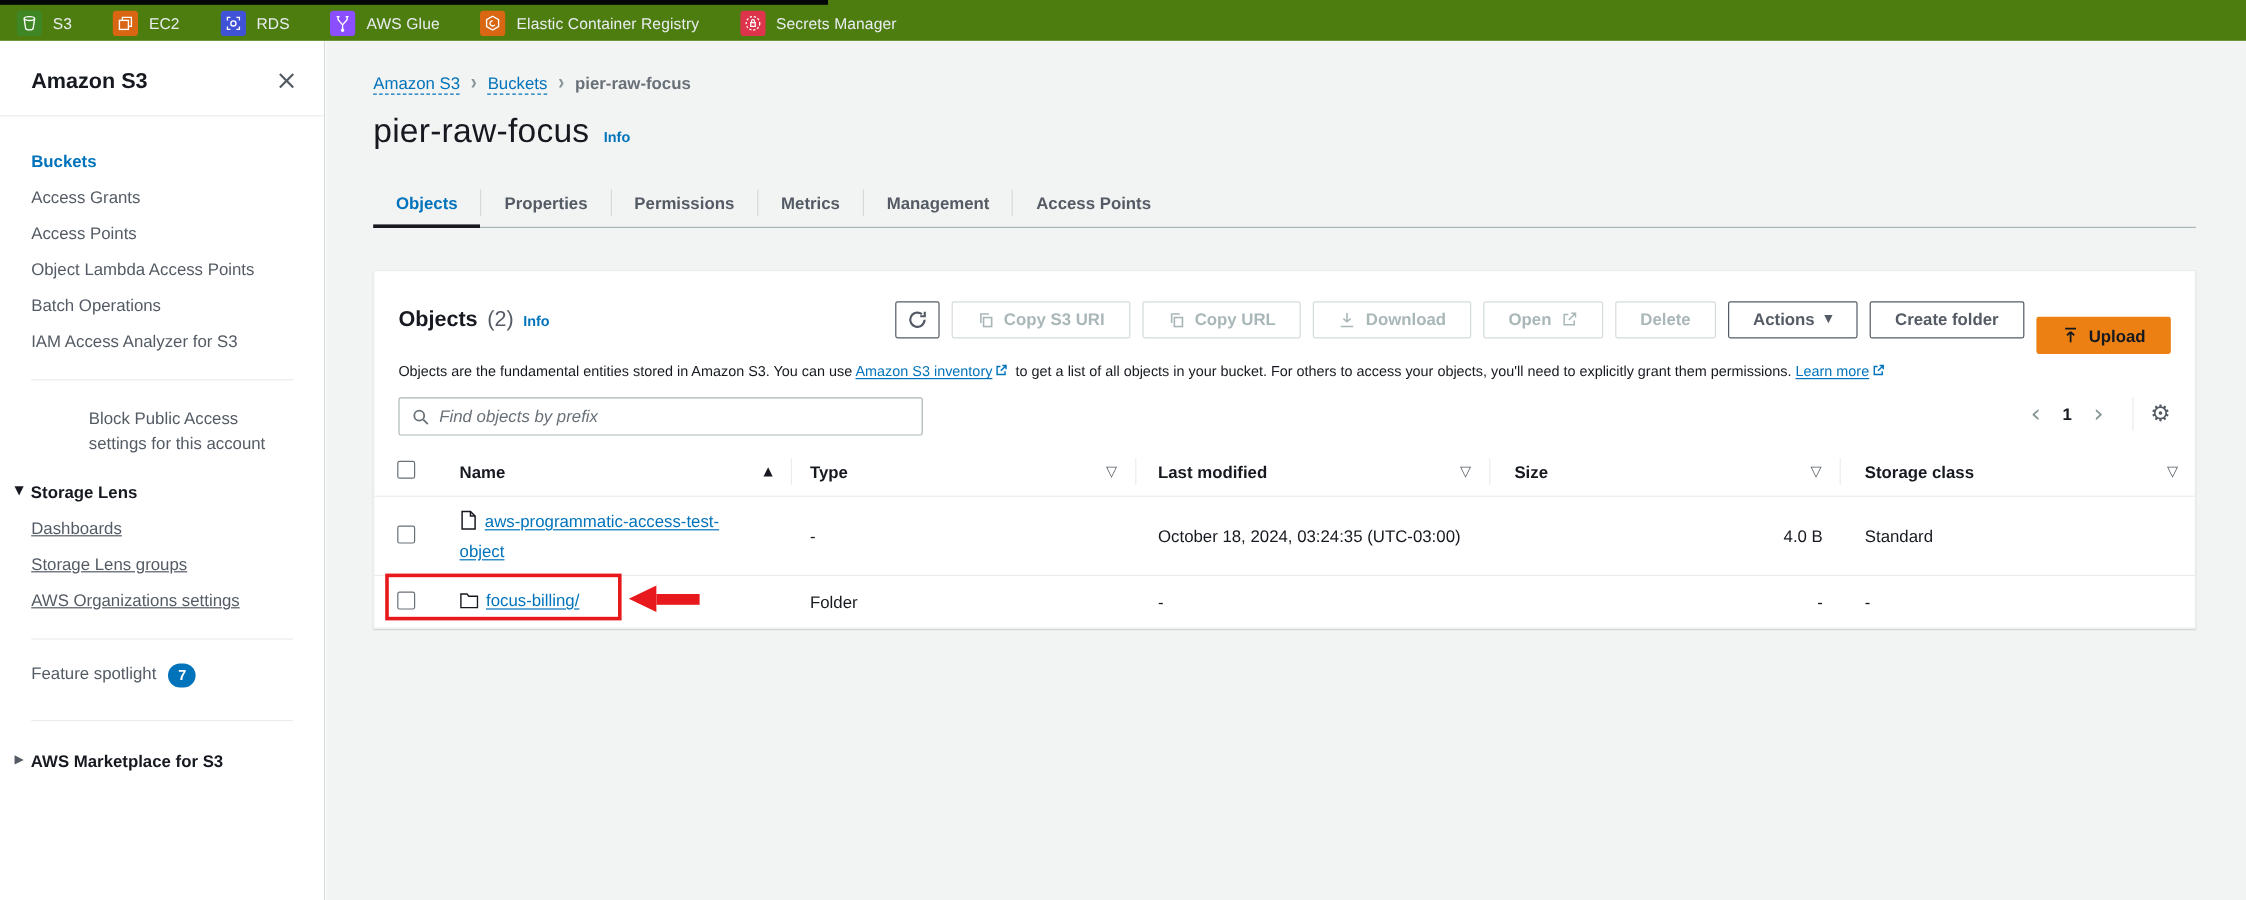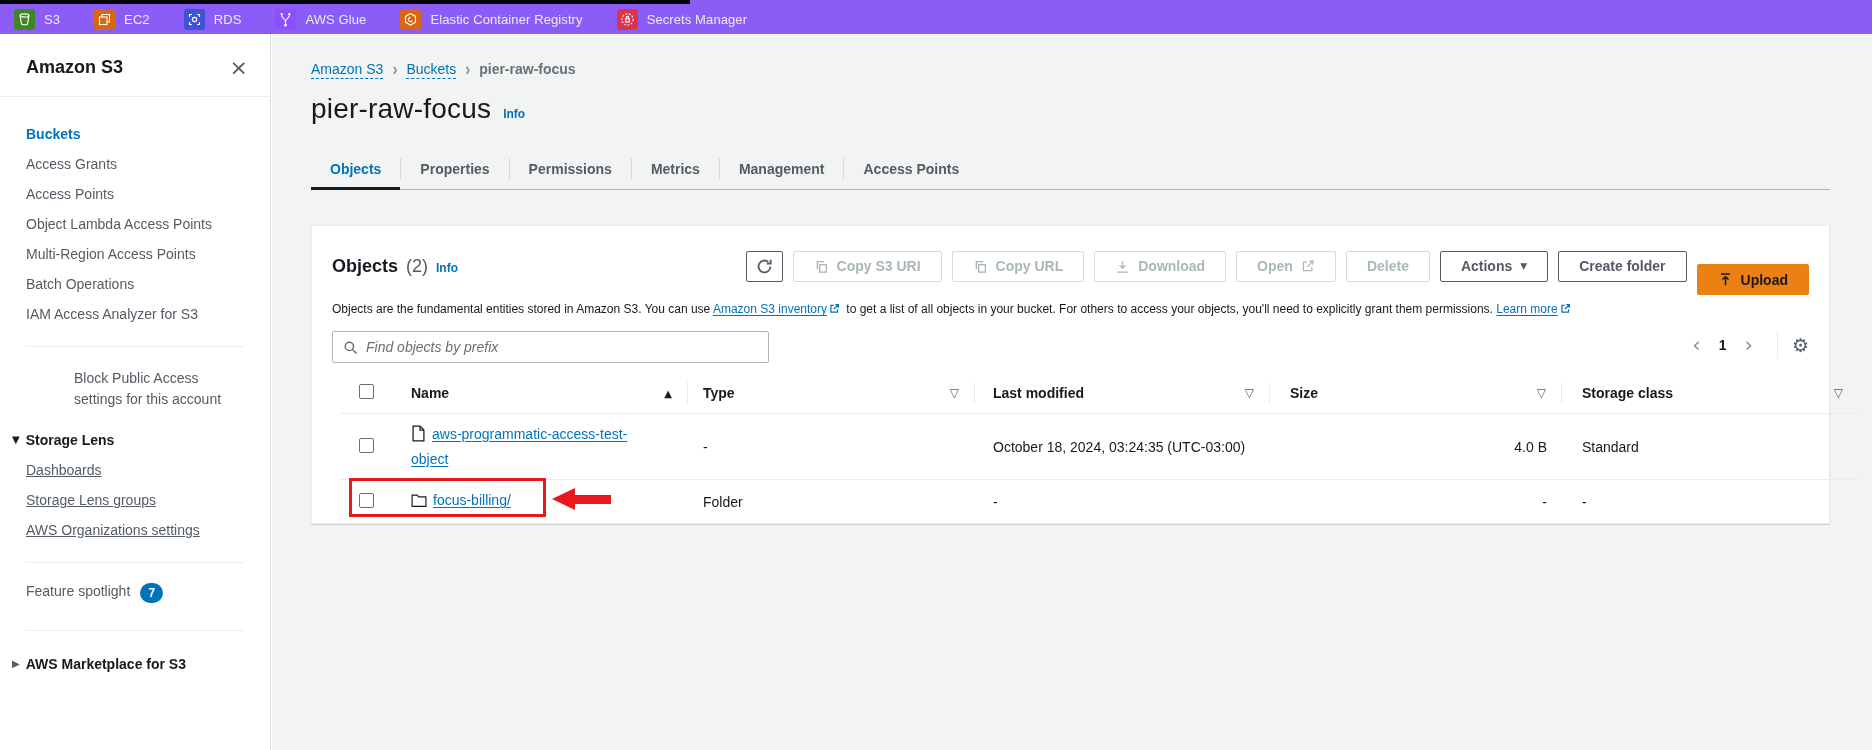--- a/index.html
+++ b/index.html
@@ -2,21 +2,21 @@
 <html><head>
 <meta charset="utf-8">
 <style>
   * { margin:0; padding:0; box-sizing:border-box; }
   html,body { width:1872px; height:750px; }
   body { font-family:"Liberation Sans","DejaVu Sans",sans-serif; background:#ffffff; position:relative; overflow:hidden; color:#16191f; }
   .glyph { font-family:"DejaVu Sans",sans-serif; }
 
   
   .top-strip { position:absolute; left:0; top:0; width:690px; height:4px; background:#050607; z-index:5; }
-  .topnav { position:absolute; left:0; top:0; width:100%; height:34px; background:#8b5cf6; display:flex; align-items:center; padding:4px 12px 0 14px; gap:34px; z-index:4; }
+  .topnav { position:absolute; left:0; top:0; width:100%; height:34px; background:#4d7c0f; display:flex; align-items:center; padding:4px 12px 0 14px; gap:34px; z-index:4; }
   .svc { display:flex; align-items:center; gap:9px; cursor:pointer; }
   .svc-icon { width:21px; height:21px; border-radius:3px; display:flex; align-items:center; justify-content:center; flex:0 0 auto; }
   .svc-label { color:#e9edf1; font-size:13px; font-weight:500; letter-spacing:.1px; white-space:nowrap; }
 
   
   .sidebar { position:absolute; left:0; top:34px; width:271px; bottom:0; background:#fff; border-right:1px solid #d5dbdb; font-size:14px; }
   .side-head { display:flex; align-items:center; justify-content:space-between; padding:23px 22px 0 26px; }
   .side-title { font-size:18px; font-weight:700; color:#16191f; }
   .side-close { color:#545b64; font-size:22px; line-height:20px; cursor:pointer; }
   .side-divider-full { border:none; border-top:1px solid #eaeded; margin:18px 0 0 0; }
@@ -71,21 +71,21 @@
   .search-row { display:flex; align-items:flex-start; padding:13px 20px 12px 20px; }
   .search-box { width:437px; height:32px; border:1px solid #aab7b8; border-radius:2px; background:#fff; display:flex; align-items:center; padding:0 10px; gap:8px; }
   .search-box input { border:none; outline:none; flex:1; font-size:14px; font-style:italic; color:#16191f; font-family:inherit; background:transparent; }
   .search-box input::placeholder { color:#687078; font-style:italic; }
   .pager { margin-left:auto; display:flex; align-items:center; }
   .pg-chev { font-size:21px; color:#879596; padding:0 10px; cursor:pointer; line-height:20px; }
   .pg-num { font-size:14px; font-weight:700; color:#16191f; padding:0 8px; cursor:pointer; }
   .pg-div { width:1px; height:28px; background:#eaeded; margin:0 14px; }
   .gear { font-size:19px; color:#545b64; cursor:pointer; }
 
-  table { width:100%; border-collapse:collapse; table-layout:fixed; font-size:14px;margin-left:28px; }
+  table { width:100%; border-collapse:collapse; table-layout:fixed; font-size:14px; }
   th { text-align:left; font-weight:700; color:#16191f; padding:9px 16px 11px 15px; border-bottom:1px solid #eaeded; position:relative; }
   th .th-flex { display:flex; align-items:center; justify-content:space-between; gap:4px; }
   th.divr::after { content:''; position:absolute; right:0; top:7px; bottom:9px; width:1px; background:#eaeded; }
   .sort-asc { font-size:10px; color:#16191f; }
   .filt { font-size:12px; color:#545b64; cursor:pointer; }
   td { padding:9px 16px 9px 15px; vertical-align:middle; color:#16191f; }
   tr.row2 td { border-top:1px solid #eaeded; }
   .col-pad20 { padding-left:18px; }
   .size-cell { text-align:right; padding-right:15px; }
   .cb { display:inline-block; width:15px; height:15px; border:1.5px solid #687078; border-radius:2px; background:#fff; cursor:pointer; }
@@ -167,21 +167,20 @@
   <div class="side-head">
     <span class="side-title">Amazon S3</span>
     <span class="side-close glyph">×</span>
   </div>
   <hr class="side-divider-full">
   <ul class="side-list">
     <li class="active"><a>Buckets</a></li>
     <li><a>Access Grants</a></li>
     <li><a>Access Points</a></li>
     <li><a>Object Lambda Access Points</a></li>
-    <li><a>Multi-Region Access Points</a></li>
     <li><a>Batch Operations</a></li>
     <li><a>IAM Access Analyzer for S3</a></li>
   </ul>
   <hr class="side-divider">
   <div class="side-block">Block Public Access settings for this account</div>
   <div class="side-sect">
     <span class="caret glyph">▼</span>
     <span>Storage Lens</span>
   </div>
   <ul class="side-sub">

